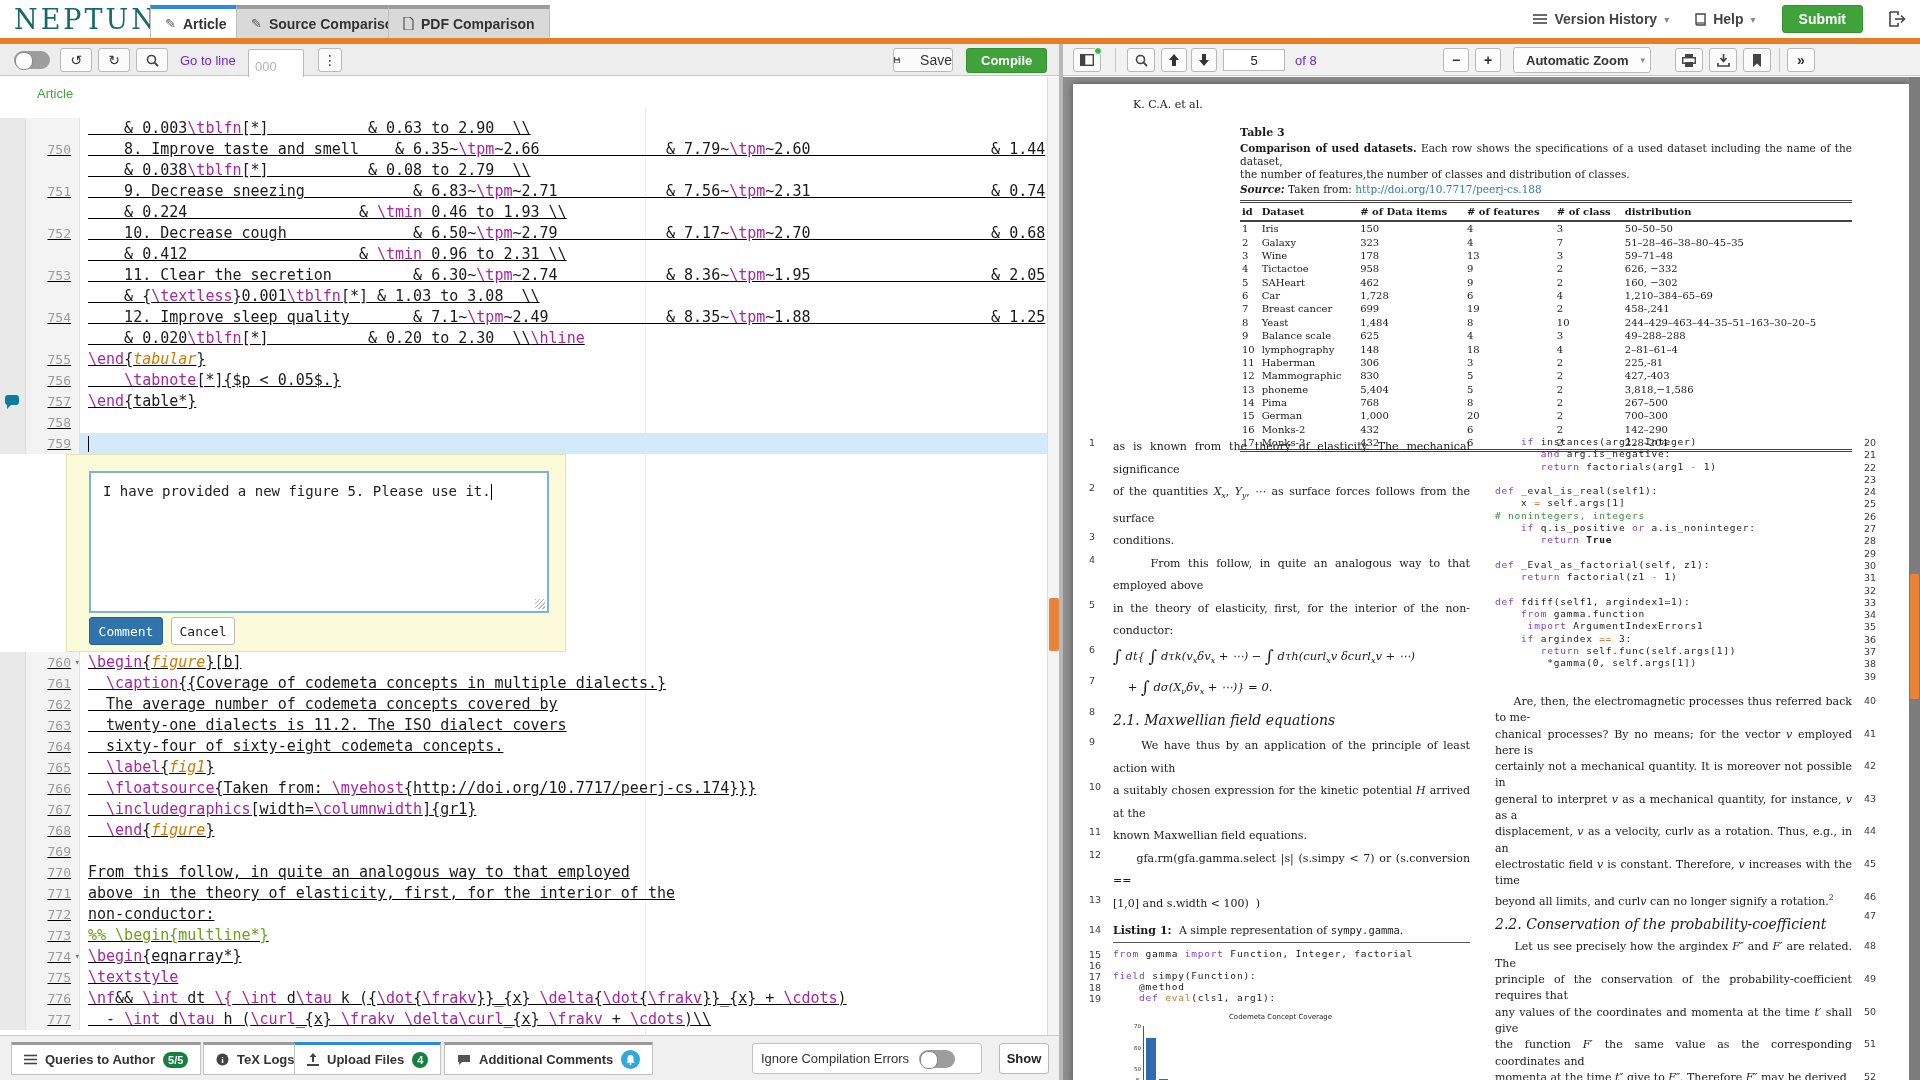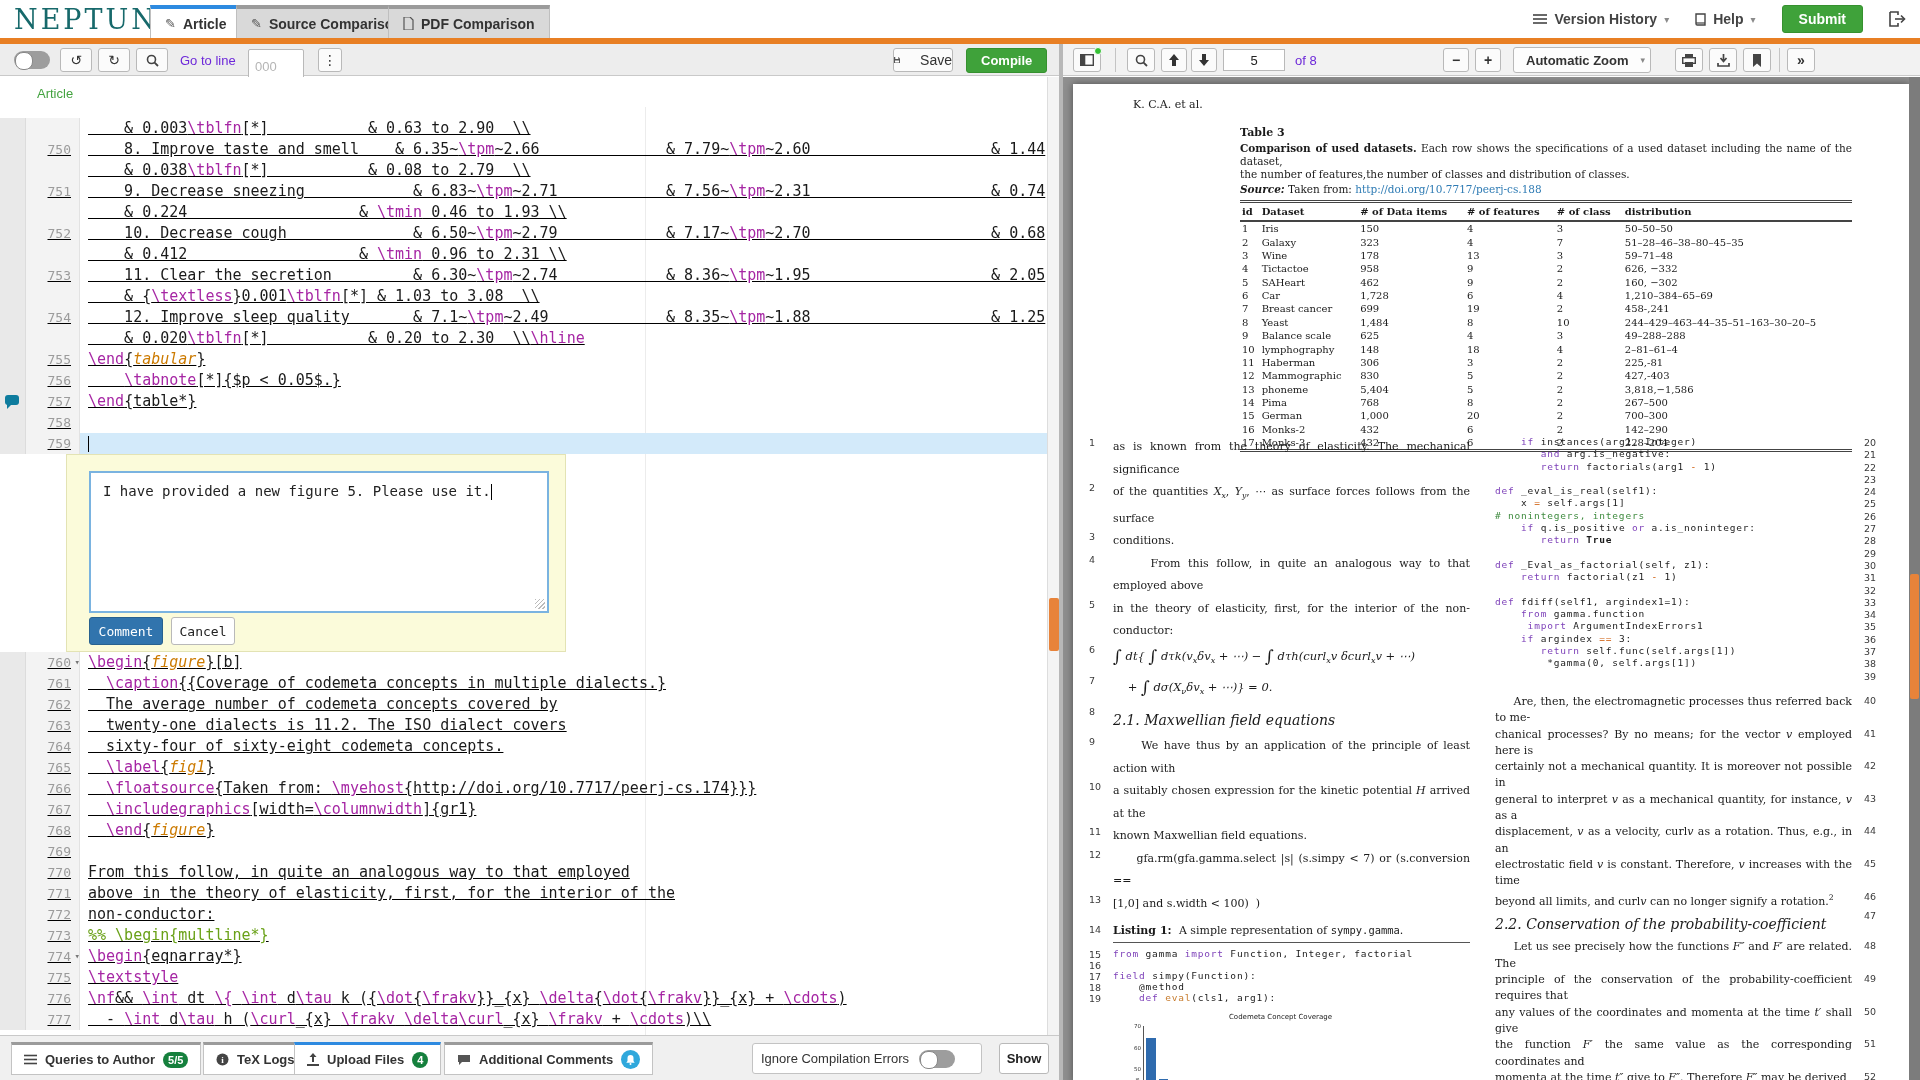--- a/index.html
+++ b/index.html
@@ -896,21 +896,21 @@
             <div class="pl t2">
               <span class="ln r">46</span>
               <span class="lt"><span>beyond all limits, and curl</span><span class="i">v</span><span> can no longer signify a rotation.</span><sup class="sup">2</sup></span>
             </div>
             <div class="pl h">
               <span class="ln r">47</span>
               <span class="lt"><span>2.2. Conservation of the probability-coefficient</span></span>
             </div>
             <div class="pl t2">
               <span class="ln r">48</span>
-              <span class="lt"><span>     Let us see precisely how the functions </span><span class="i">F″</span><span> and </span><span class="i">F′</span><span> are related. The</span></span>
+              <span class="lt"><span>     Let us see precisely how the argindex </span><span class="i">F″</span><span> and </span><span class="i">F′</span><span> are related. The</span></span>
             </div>
             <div class="pl t2">
               <span class="ln r">49</span>
               <span class="lt"><span>principle of the conservation of the probability-coefficient requires that</span></span>
             </div>
             <div class="pl t2">
               <span class="ln r">50</span>
               <span class="lt"><span>any values of the coordinates and momenta at the time </span><span class="i">t′</span><span> shall give</span></span>
             </div>
             <div class="pl t2">

